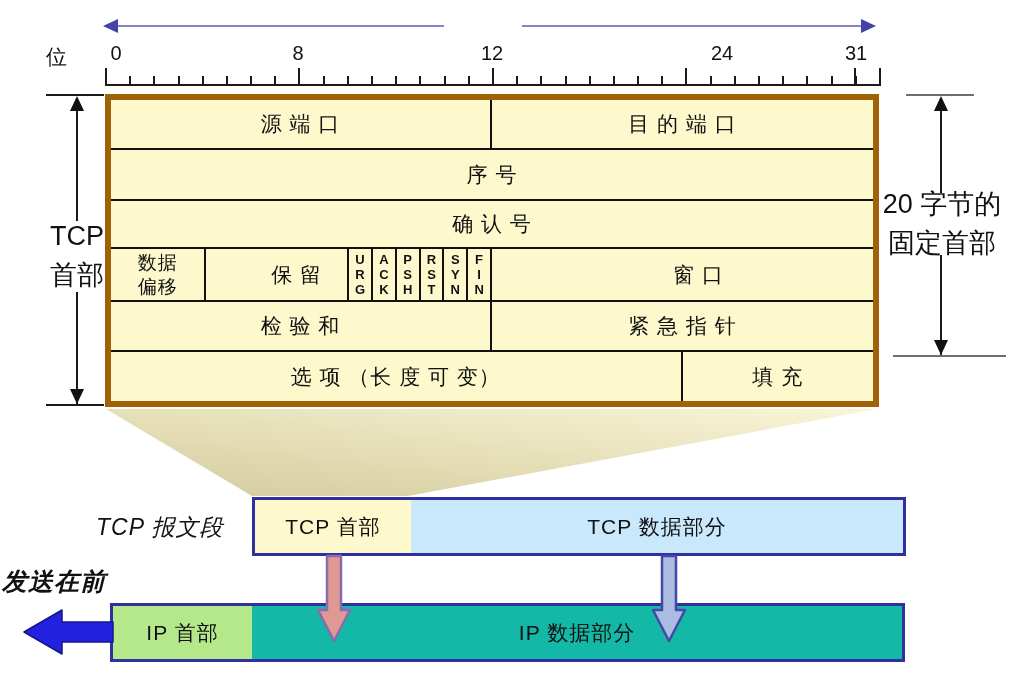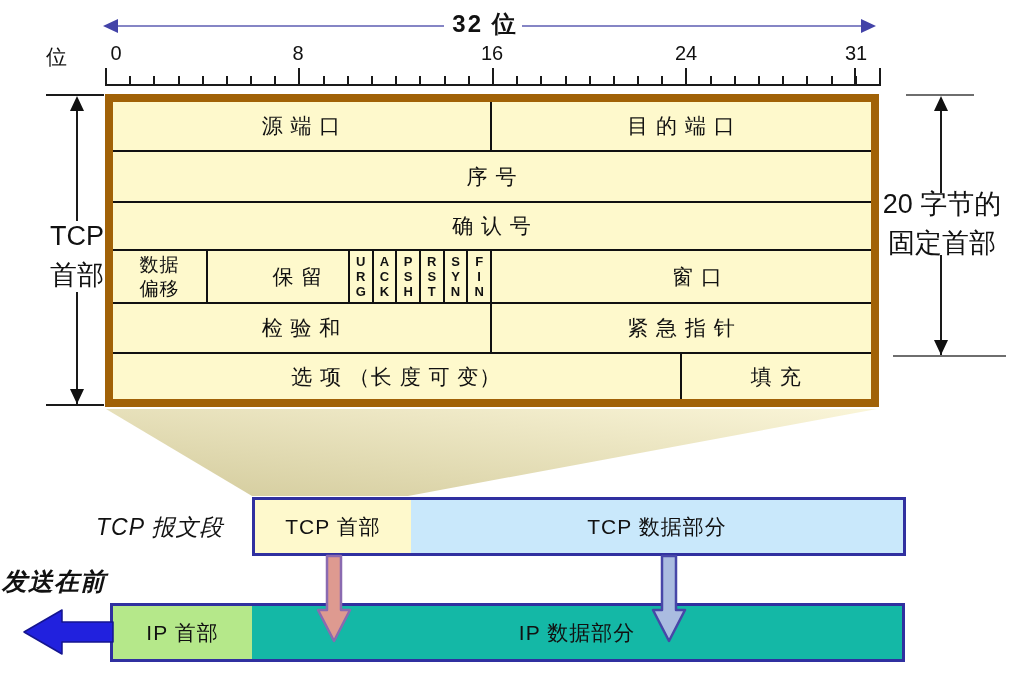--- a/index.html
+++ b/index.html
@@ -21,21 +21,21 @@
     background:repeating-linear-gradient(to right,#1a1a1a 0 2px,transparent 2px 24.1875px);}
   .talltick{position:absolute;top:68px;width:2px;height:17px;background:#1a1a1a;}
   .tri{position:absolute;width:0;height:0;}
   .tri-left {border-top:7px solid transparent;border-bottom:7px solid transparent;border-right:15px solid #4343a8;}
   .tri-right{border-top:7px solid transparent;border-bottom:7px solid transparent;border-left:15px solid #4343a8;}
   .tri-up   {border-left:7px solid transparent;border-right:7px solid transparent;border-bottom:15px solid #111;}
   .tri-down {border-left:7px solid transparent;border-right:7px solid transparent;border-top:15px solid #111;}
 
   
   .hdr-table{position:absolute;left:105px;top:94px;width:774px;height:313px;
-    border:8px solid #a16207;background:#FEF9CC;box-sizing:border-box;
+    border:6px solid #a16207;background:#FEF9CC;box-sizing:border-box;
     display:grid;grid-template-columns:repeat(32,1fr);grid-template-rows:50px 51px 48px 53px 50px auto;}
   .cell{display:flex;align-items:center;justify-content:center;text-align:center;
     font-size:21px;letter-spacing:1px;box-sizing:border-box;}
   .bb{border-bottom:2px solid #111;}
   .br{border-right:2px solid #111;}
   .cell-offset{font-size:19px;line-height:1.25;}
   .flag{font-size:13px;font-weight:700;writing-mode:vertical-lr;text-orientation:upright;
         letter-spacing:0;line-height:1;padding:2px 0;}
 
   
@@ -49,27 +49,26 @@
 </style>
 </head>
 <body>
 
 <div id="canvas">
 
   <div class="hline purpleline abs" style="left:108px;top:25px;width:336px;"></div>
   <div class="hline purpleline abs" style="left:522px;top:25px;width:350px;"></div>
   <div class="tri tri-left" style="left:103px;top:19px;"></div>
   <div class="tri tri-right" style="left:861px;top:19px;"></div>
-  <div class="abs bits-label center" style="left:438px;top:9px;width:94px;height:30px;">32 位</div>
 
   <div class="abs unit-label" style="left:46px;top:43px;">位</div>
   <span class="ticknum" style="left:116px;">0</span>
   <span class="ticknum" style="left:298px;">8</span>
-  <span class="ticknum" style="left:492px;">16</span>
-  <span class="ticknum" style="left:686px;">24</span>
+  <span class="ticknum" style="left:492px;">12</span>
+  <span class="ticknum" style="left:722px;">24</span>
   <span class="ticknum" style="left:856px;">31</span>
   <div class="ruler-ticks"></div>
   <div class="hline abs" style="left:105px;top:84px;width:776px;"></div>
   <div class="talltick" style="left:105px;"></div>
   <div class="talltick" style="left:298px;"></div>
   <div class="talltick" style="left:492px;"></div>
   <div class="talltick" style="left:685px;"></div>
   <div class="talltick" style="left:854px;"></div>
   <div class="talltick" style="left:879px;"></div>
 

